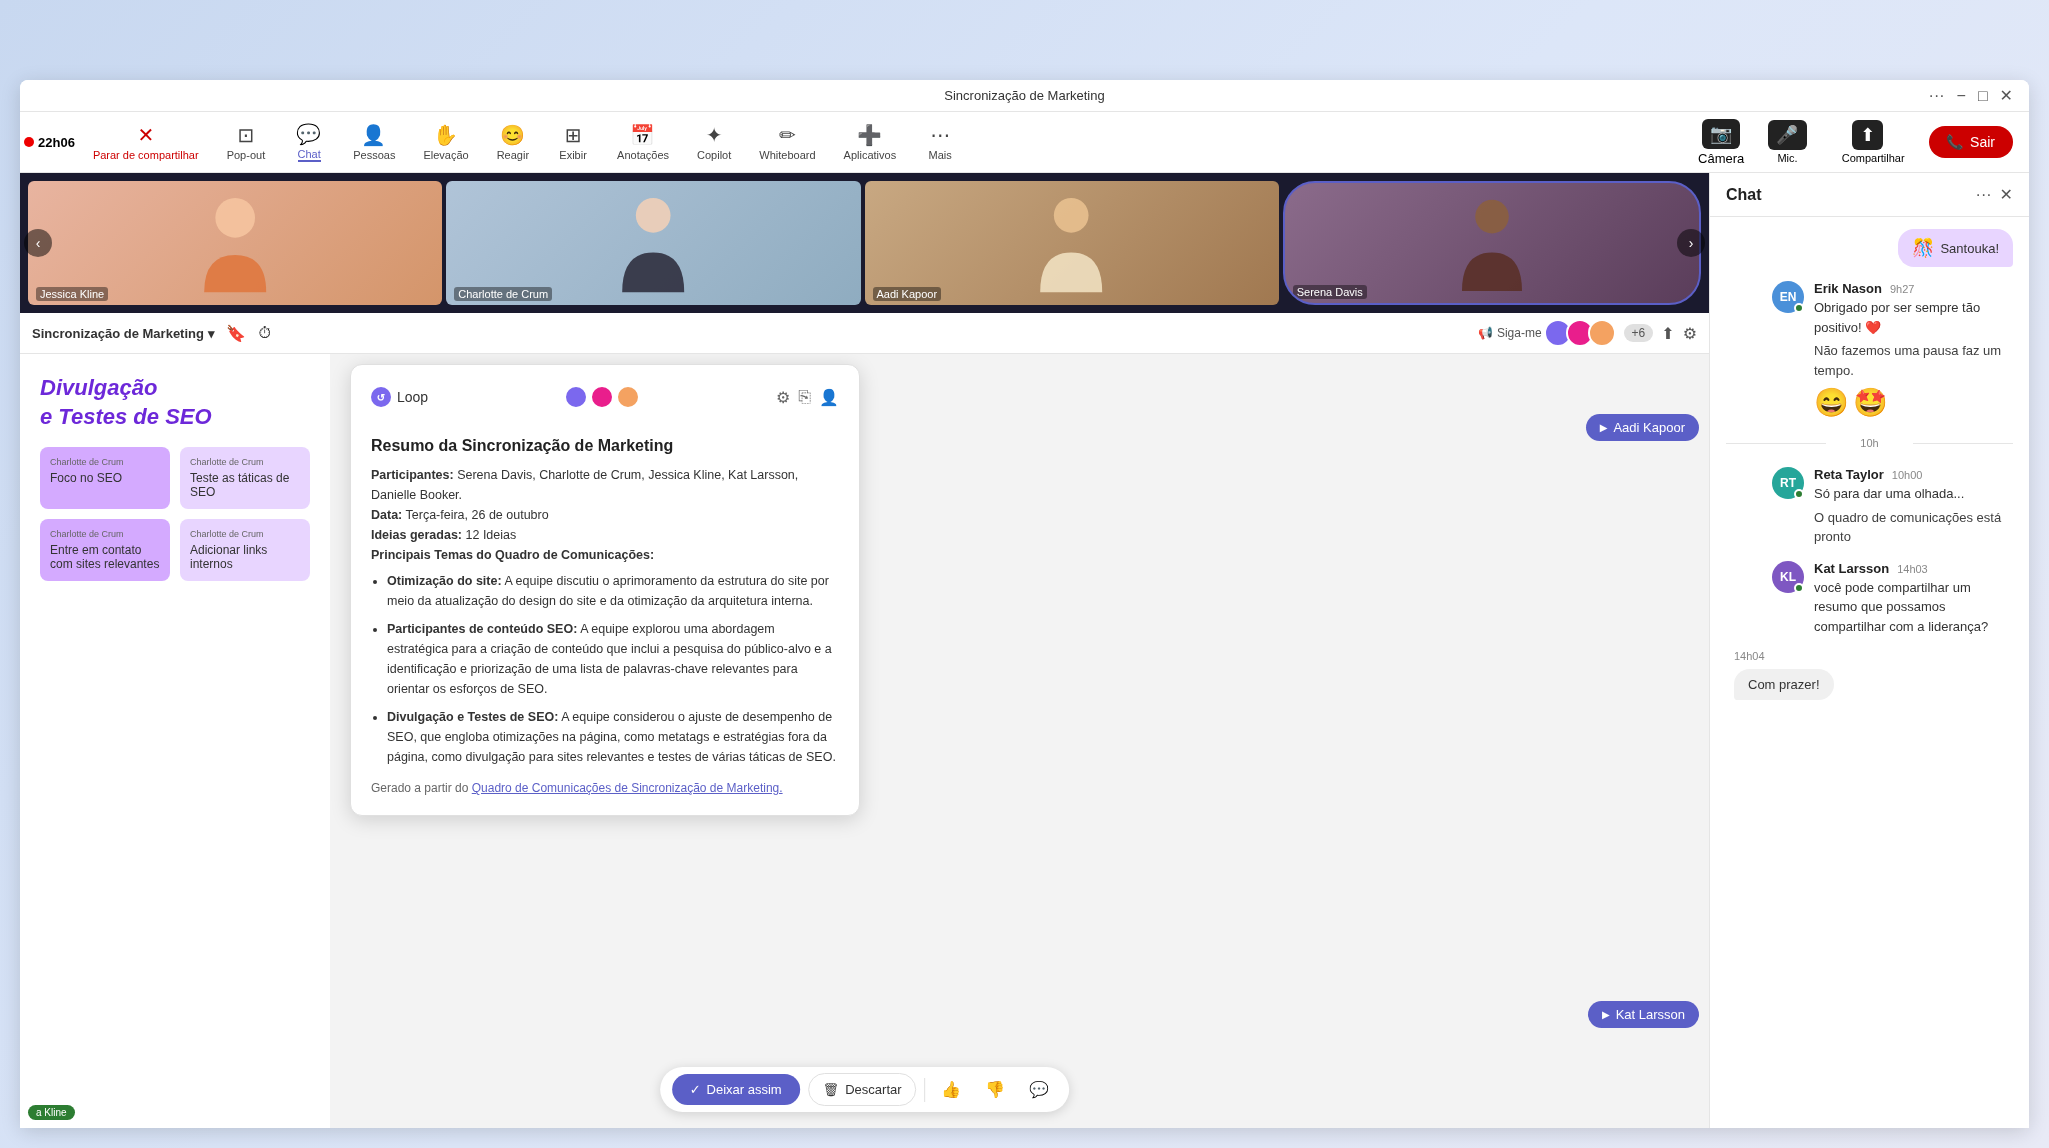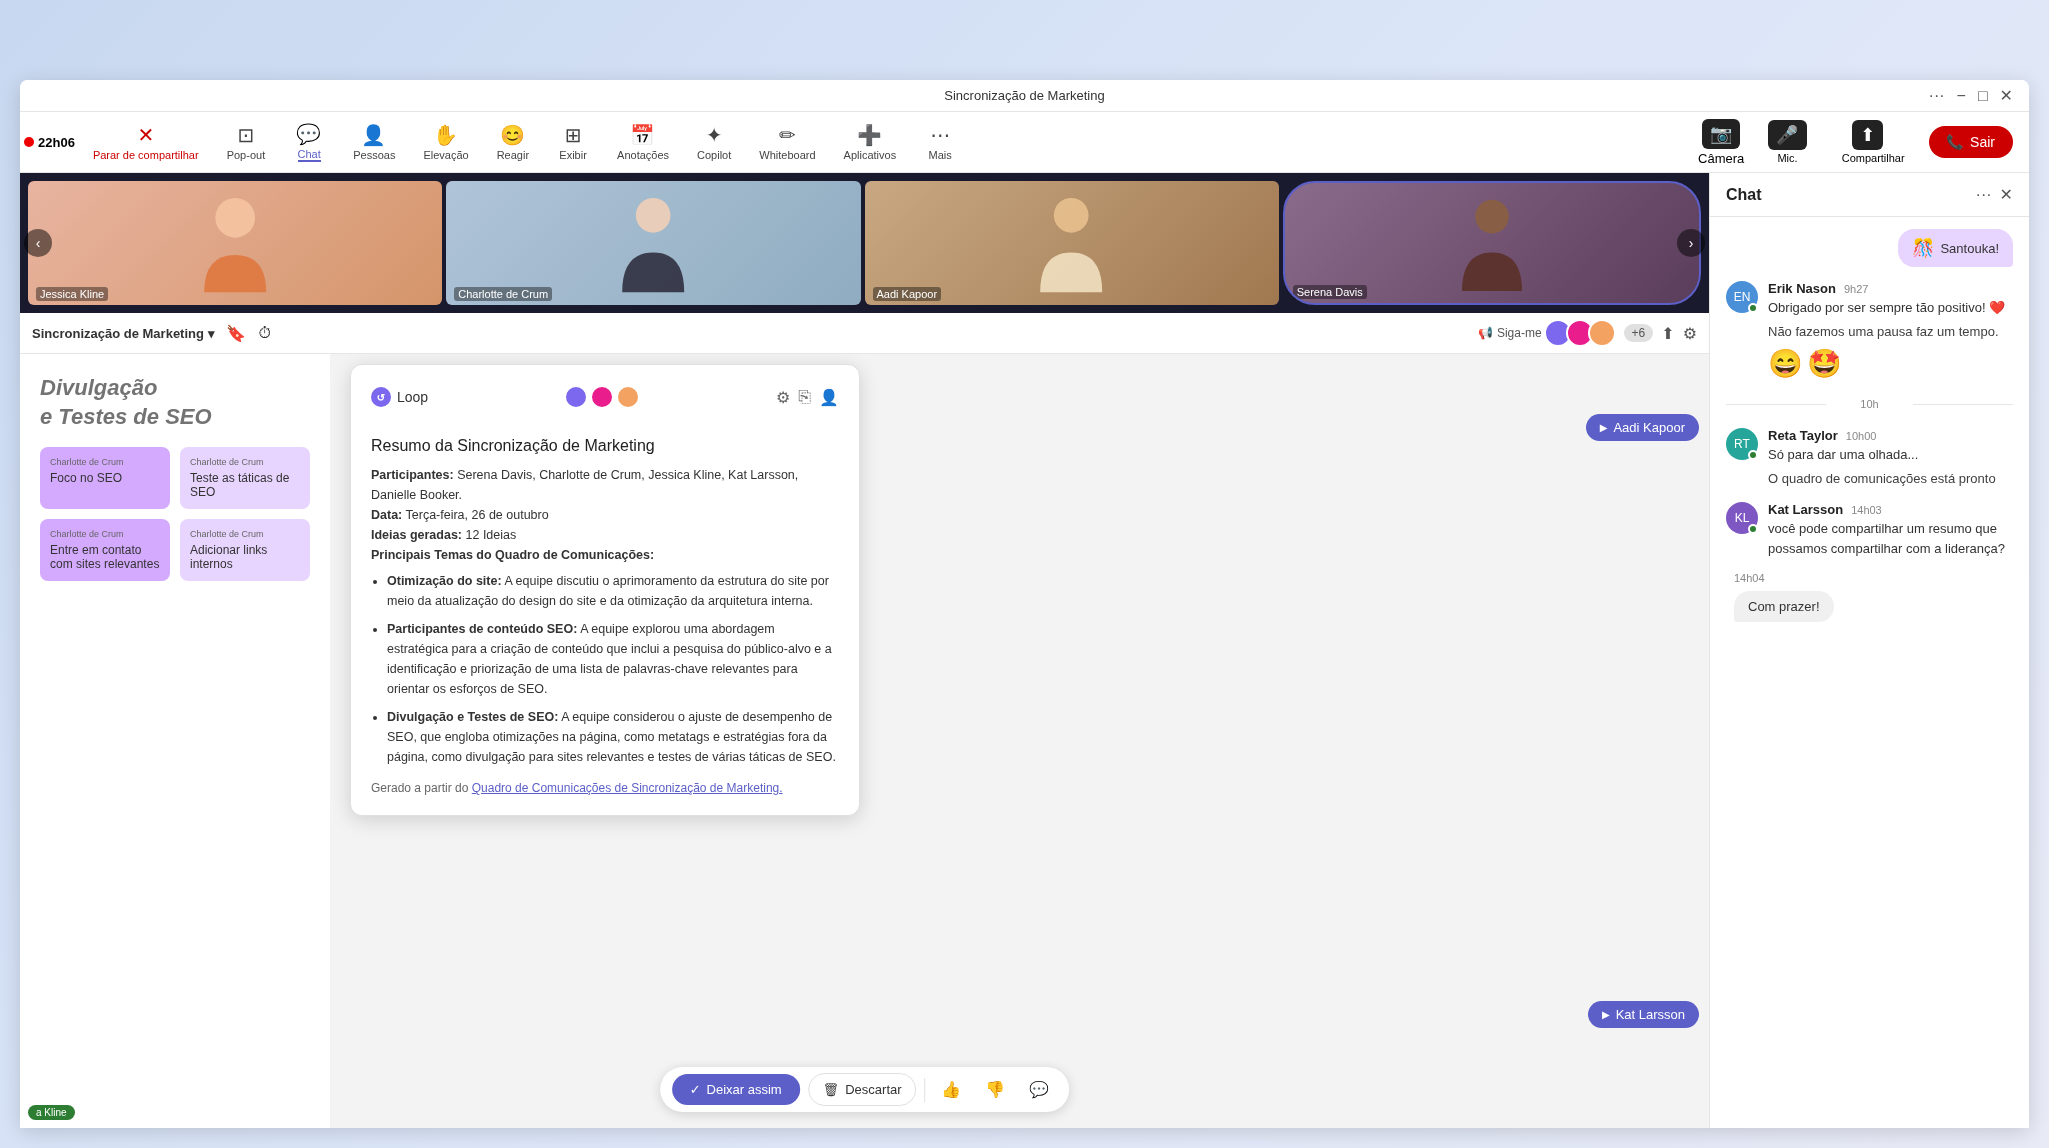--- a/index.html
+++ b/index.html
@@ -271,21 +271,21 @@
       background: #fff;
       padding: 20px;
       display: flex;
       flex-direction: column;
       gap: 8px;
     }
     .wb-title {
       font-size: 22px;
       font-weight: 700;
       font-style: italic;
-      color: #737373;
+      color: #6d28d9;
       line-height: 1.3;
     }
     .wb-cards {
       display: grid;
       grid-template-columns: 1fr 1fr;
       gap: 10px;
       margin-top: 8px;
     }
     .wb-card {
       border-radius: 8px;
@@ -369,21 +369,21 @@
     }
     .loop-action-btn {
       background: none;
       border: none;
       cursor: pointer;
       font-size: 16px;
       color: #666;
     }
     .loop-title {
       font-size: 16px;
-      font-weight: 400;
+      font-weight: 700;
       color: #222;
       margin-bottom: 10px;
       margin-top: 28px;
     }
     .loop-body {
       font-size: 12.5px;
       color: #333;
       line-height: 1.6;
     }
     .loop-body .field-label {
@@ -531,22 +531,23 @@
     .chat-avatar {
       width: 32px;
       height: 32px;
       border-radius: 50%;
       flex-shrink: 0;
       display: flex;
       align-items: center;
       justify-content: center;
       color: #fff;
       font-size: 12px;
-      font-weight: 400;
+      font-weight: 700;
       position: relative;
+      margin-left: 46px;
     }
     .chat-avatar .online-dot {
       position: absolute;
       bottom: 0;
       right: 0;
       width: 10px;
       height: 10px;
       background: #2d7d32;
       border-radius: 50%;
       border: 2px solid #fff;

